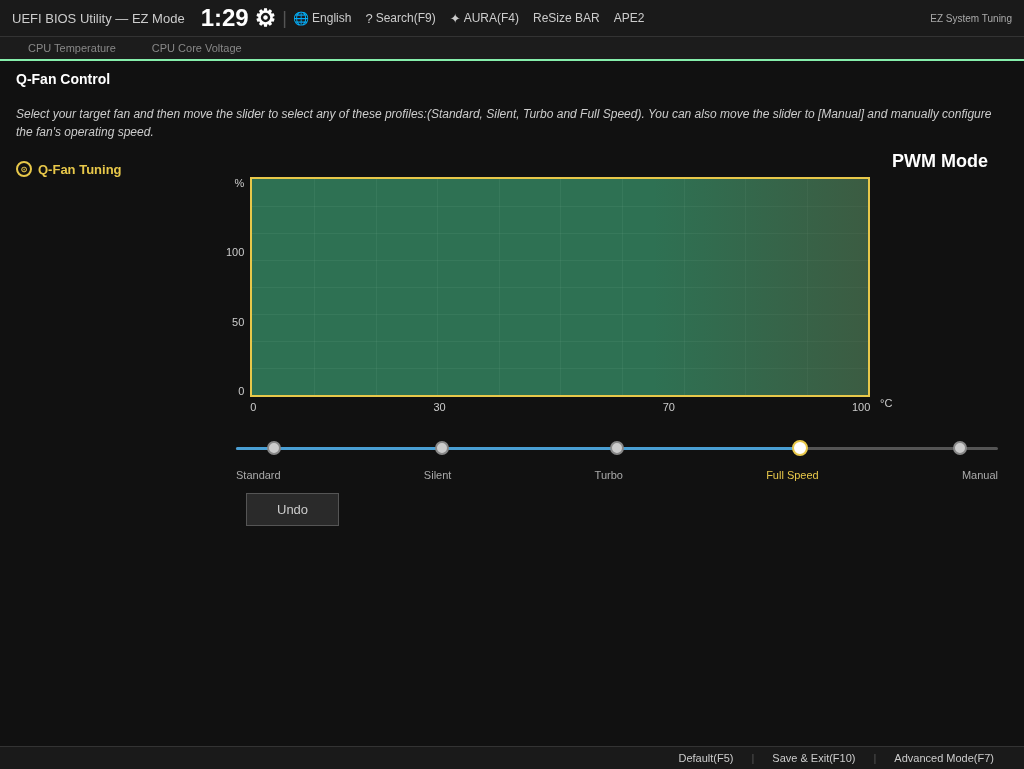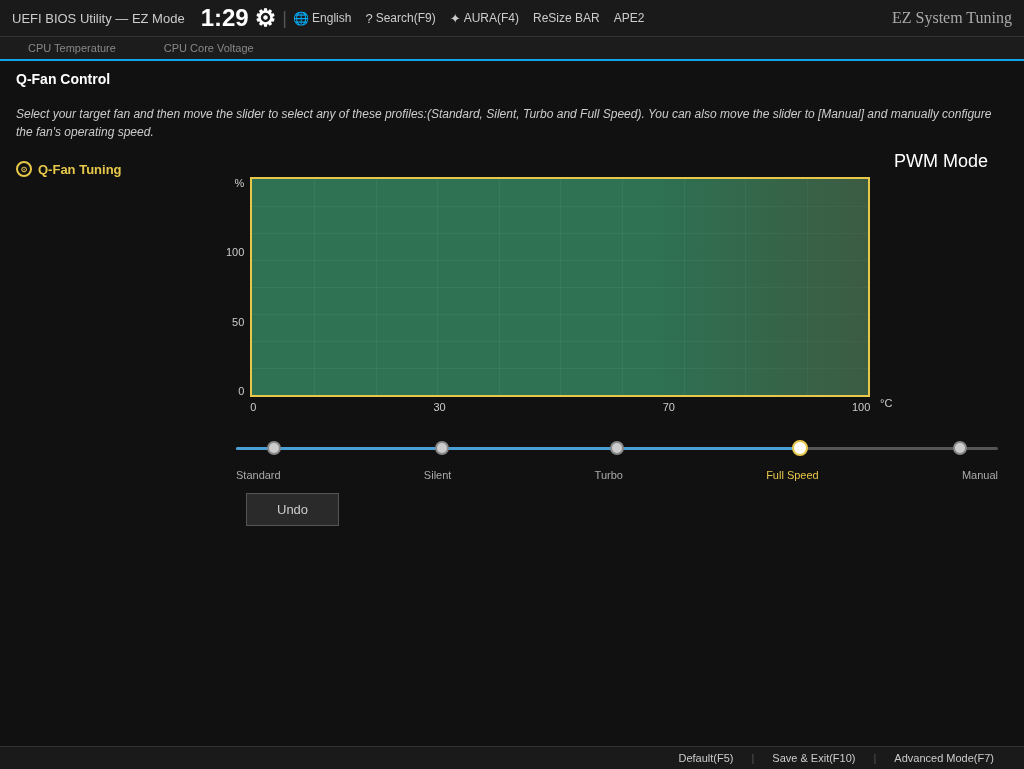--- a/index.html
+++ b/index.html
@@ -56,31 +56,30 @@
       display: flex;
       align-items: center;
       gap: 3px;
       cursor: pointer;
     }
     .top-nav-item .icon {
       font-size: 13px;
     }
     .ez-system-tuning {
       margin-left: auto;
-      font-size: 16px;
+      font-size: 10px;
       color: #aaa;
-      font-family: Liberation Serif, serif;
     }
 
     
     .sub-tabs {
       background: #1c1c1c;
       display: flex;
-      gap: 12px;
-      border-bottom: 2px solid #0ea5e9;
+      gap: 0;
+      border-bottom: 2px solid #86efac;
       padding: 0 10px;
     }
     .sub-tab {
       padding: 5px 18px;
       font-size: 11px;
       color: #888;
       cursor: pointer;
       border-bottom: 2px solid transparent;
       margin-bottom: -2px;
     }
@@ -163,21 +162,21 @@
     
     .graph-area {
       flex: 1;
       display: flex;
       flex-direction: column;
       padding-left: 10px;
     }
     .pwm-mode-label {
       text-align: right;
       font-size: 18px;
-      font-weight: normal;
+      font-weight: bold;
       color: #fff;
       margin-bottom: 5px;
       padding-right: 20px;
     }
 
     .chart-wrapper {
       position: relative;
       display: flex;
       align-items: flex-start;
     }

